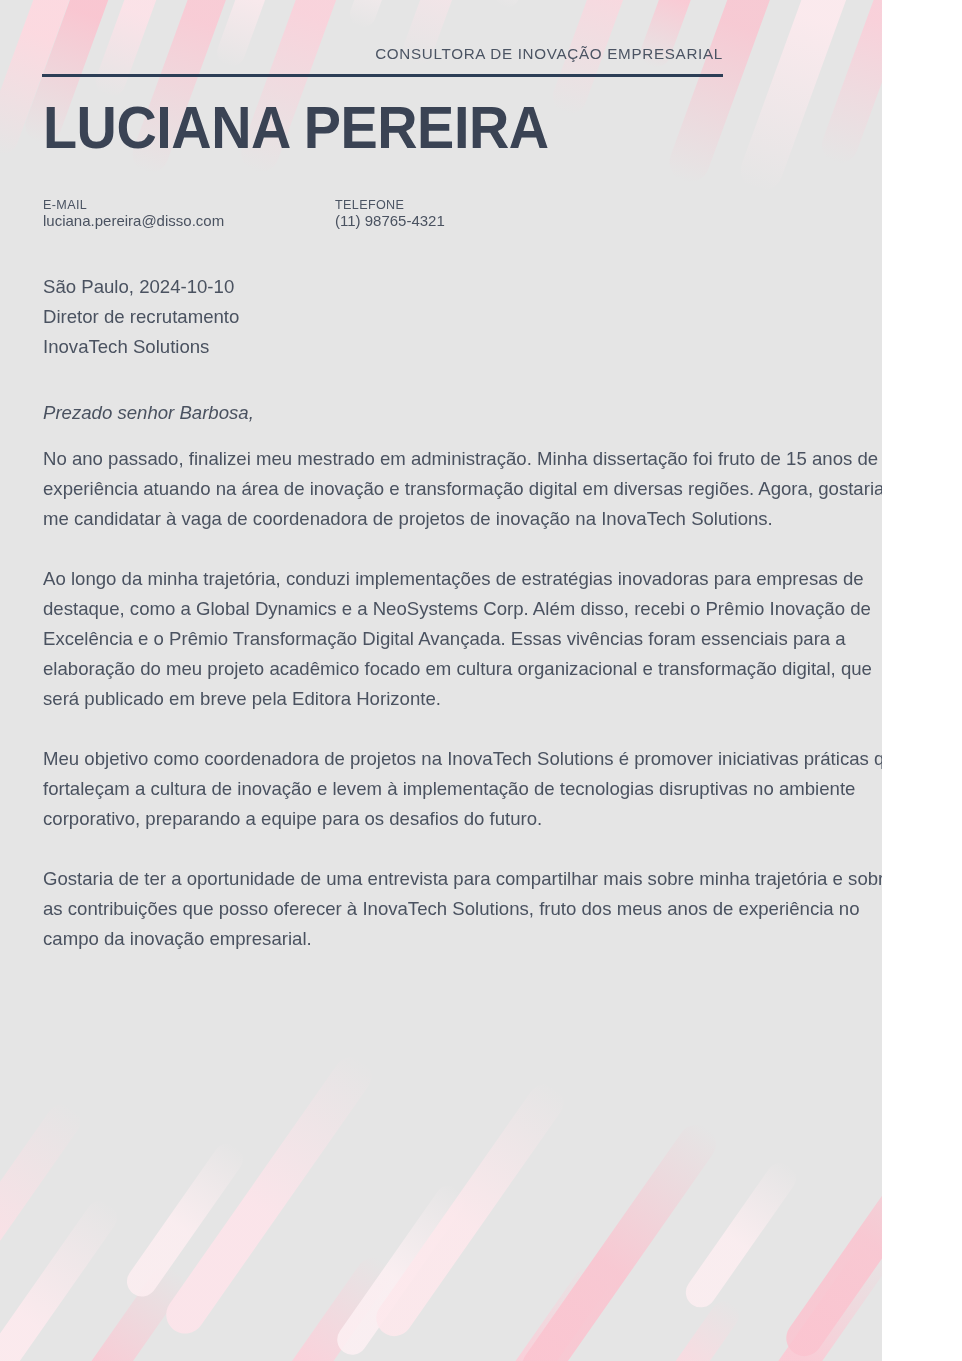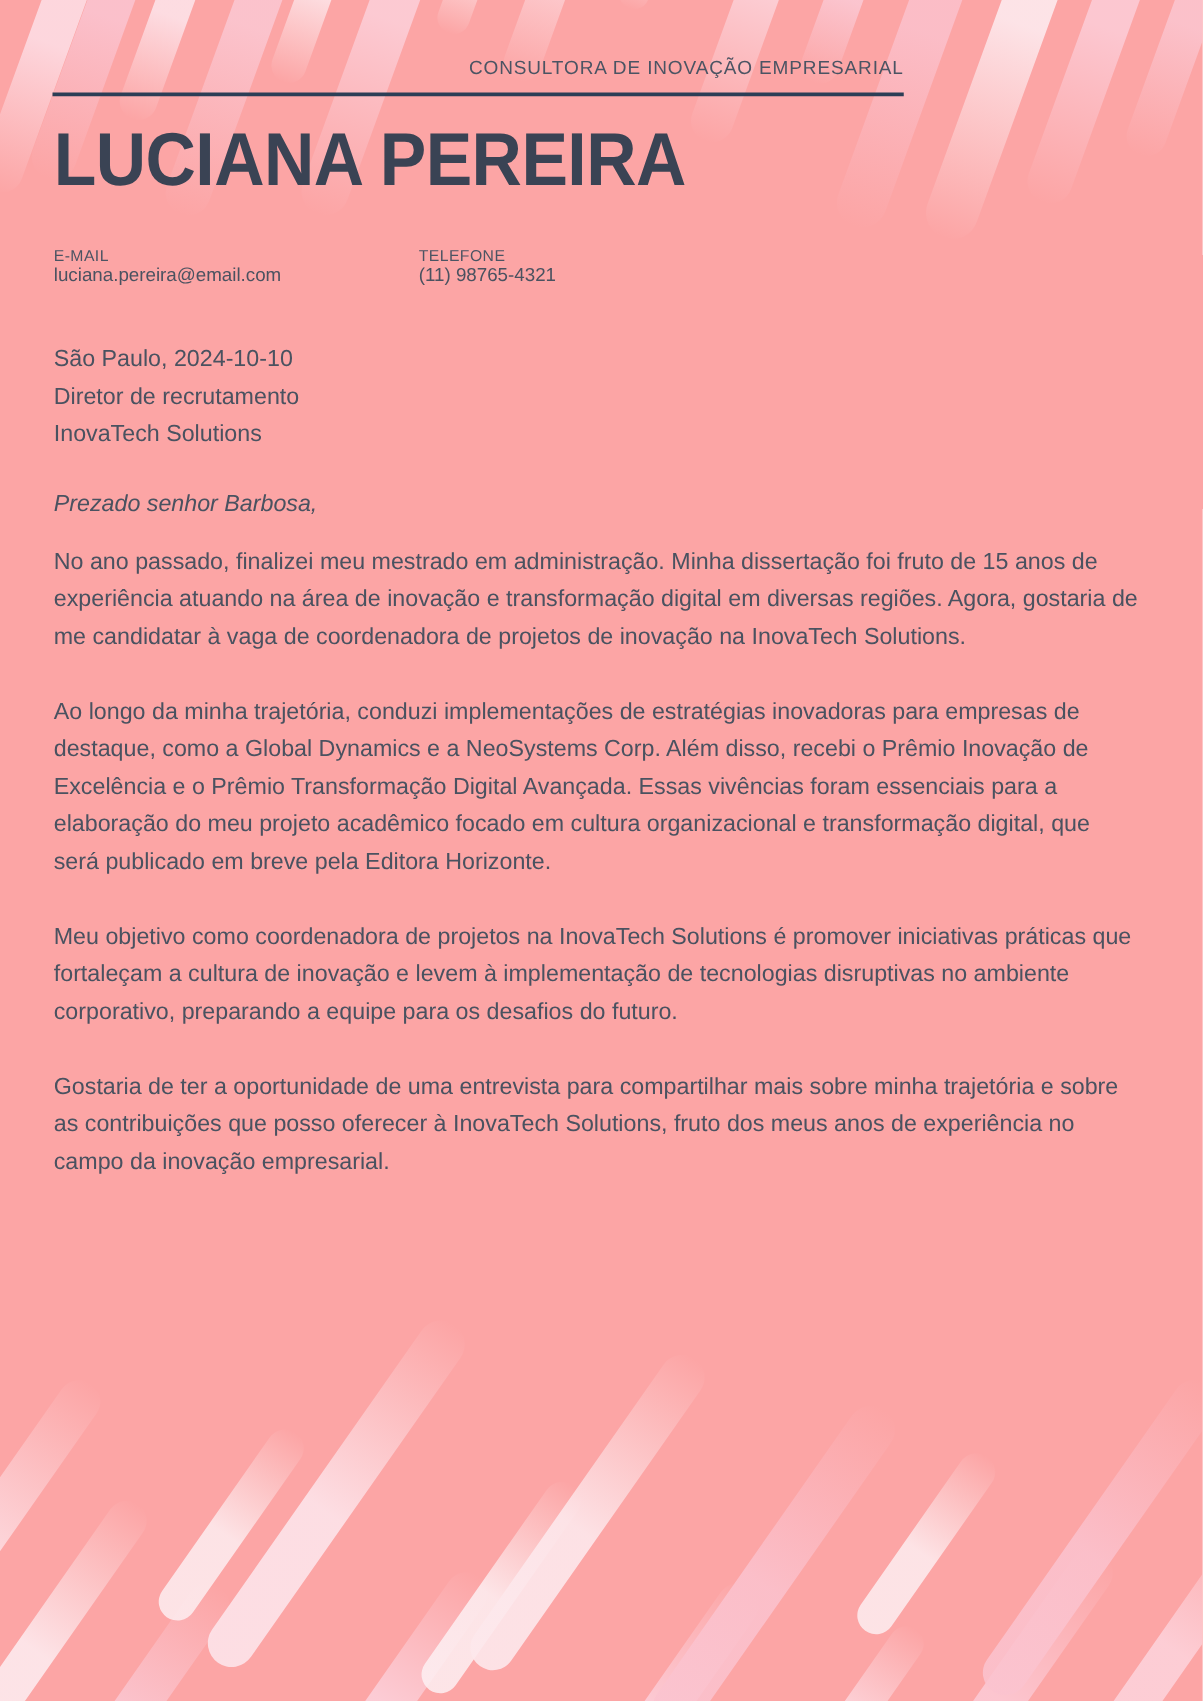--- a/index.html
+++ b/index.html
@@ -10,23 +10,23 @@
     width: 962px;
     height: 1361px;
     background: #ffffff;
     font-family: "DejaVu Sans", sans-serif;
     overflow: hidden;
     position: relative;
   }
 
   .page {
     position: relative;
-    width: 962px;
+    width: 882px;
     height: 1361px;
-    background: #fca5a5;
+    background: #e5e5e5;
     overflow: hidden;
   }
 
   
   .deco-layer {
     position: absolute;
     left: 0;
     width: 962px;
     pointer-events: none;
     overflow: hidden;
@@ -122,21 +122,21 @@
     top: 272px;
     width: 880px;
     font-family: "Liberation Sans", sans-serif;
     font-size: 18.6px;
     line-height: 30px;
     color: #4a5260;
   }
   .addr-line {
     display: block;
   }
-  .addr-block { margin-bottom: 26px; }
+  .addr-block { margin-bottom: 36px; }
   .salutation { margin-bottom: 16px; font-style: italic; }
   .para { margin: 0 12px 30px 0; }
   .closing-line { display: block; }
 </style>
 </head>
 <body>
 
 <div class="page">
 
   <div class="deco-layer deco-top" id="deco-top">
@@ -181,21 +181,21 @@
       <span class="tagline">CONSULTORA DE INOVAÇÃO EMPRESARIAL</span>
     </div>
 
     <div class="rule"></div>
 
     <div class="name">LUCIANA PEREIRA</div>
 
     <div class="contact-block">
       <div class="contact-col c0">
         <div class="contact-label">E-MAIL</div>
-        <div class="contact-value">luciana.pereira@email.com</div>
+        <div class="contact-value">luciana.pereira@disso.com</div>
       </div>
       <div class="contact-col c1">
         <div class="contact-label">TELEFONE</div>
         <div class="contact-value">(11) 98765-4321</div>
       </div>
     </div>
 
     <div class="letter">
 
       <div class="addr-block">

